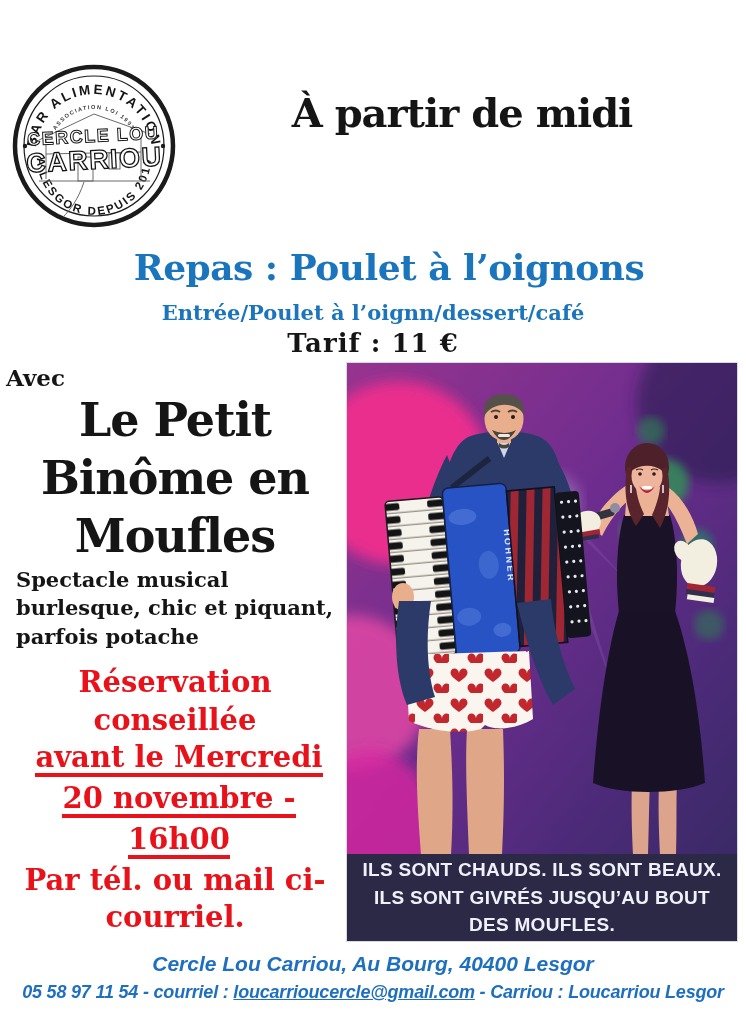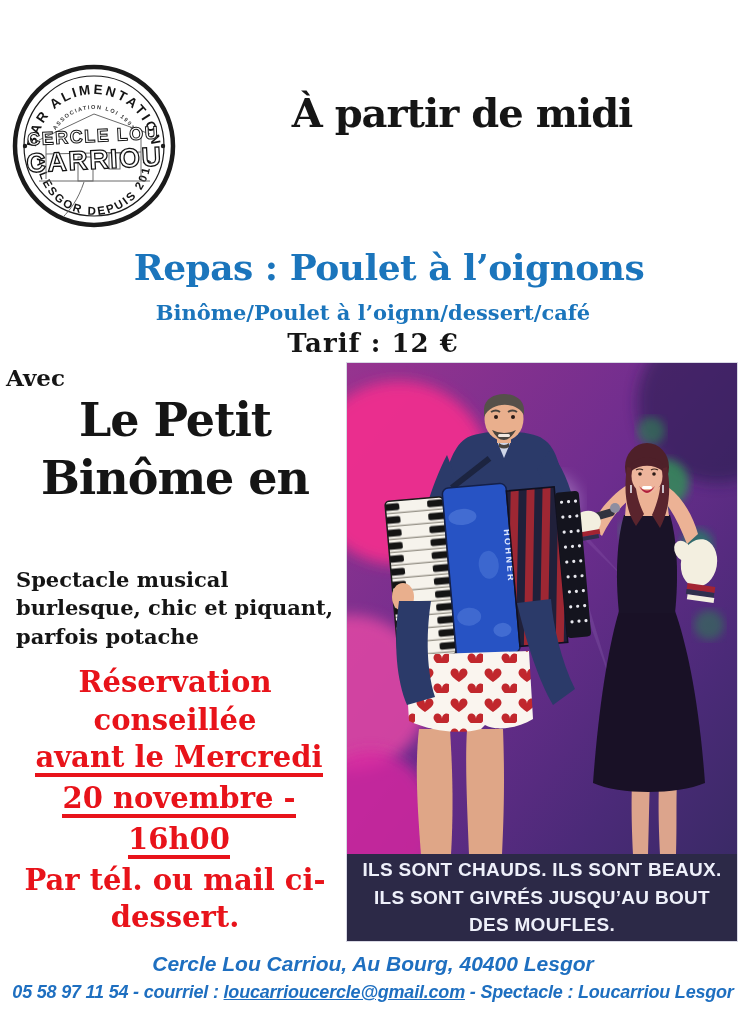--- a/index.html
+++ b/index.html
@@ -98,38 +98,39 @@
         <text x="86" y="109" font-size="27" stroke-width="1.3" letter-spacing="1.5">CARRIOU</text>
       </g>
     </svg>
   </div>
 
   <div class="title">
     <div>À partir de midi</div>
   </div>
 
   <div class="meal-heading">Repas : Poulet à l’oignons</div>
-  <div class="meal-menu">Binôme/Poulet à l’oignn/dessert/café</div>
-  <div class="meal-tarif">Tarif : 12 €</div>
+  <div class="meal-menu">Entrée/Poulet à l’oignn/dessert/café</div>
+  <div class="meal-tarif">Tarif : 11 €</div>
 
   <div class="avec">Avec</div>
   <div class="show-name">
     <div>Le Petit</div>
     <div>Binôme en</div>
+    <div>Moufles</div>
   </div>
   <div class="show-desc">Spectacle musical burlesque, chic et piquant, parfois potache</div>
 
   <div class="reservation">
     <div>Réservation</div>
     <div>conseillée</div>
     <div><span class="u">avant le Mercredi</span></div>
     <div><span class="u">20 novembre -</span></div>
     <div><span class="u">16h00</span></div>
     <div>Par tél. ou mail ci-</div>
-    <div>dessert.</div>
+    <div>courriel.</div>
   </div>
 
   <div class="photo">
     <svg class="scene" width="392" height="493" viewBox="0 0 392 493">
       <defs>
         <linearGradient id="bgGrad" x1="0" y1="0" x2="1" y2="1">
           <stop offset="0" stop-color="#97348f"></stop>
           <stop offset="0.45" stop-color="#6d2d8e"></stop>
           <stop offset="0.78" stop-color="#4b2a78"></stop>
           <stop offset="1" stop-color="#3a2a66"></stop>
@@ -291,16 +292,16 @@
         <path d="M170,240 C180,282 192,318 206,342 L228,326 C214,298 206,262 204,236 Z" fill="#2b3a69"></path>
       </g>
     </svg>
     <div class="photo-caption">
       <span>ILS SONT CHAUDS. ILS SONT BEAUX. ILS SONT GIVRÉS JUSQU’AU BOUT DES MOUFLES.</span>
     </div>
   </div>
 
   <div class="footer-line1">Cercle Lou Carriou, Au Bourg, 40400 Lesgor</div>
   <div class="footer-line2">
-    <span>05 58 97 11 54 - courriel : </span><a href="#">loucarrioucercle@gmail.com</a><span> - Spectacle : Loucarriou Lesgor</span>
+    <span>05 58 97 11 54 - courriel : </span><a href="#">loucarrioucercle@gmail.com</a><span> - Carriou : Loucarriou Lesgor</span>
   </div>
 
 </div>
 
 </body></html>

